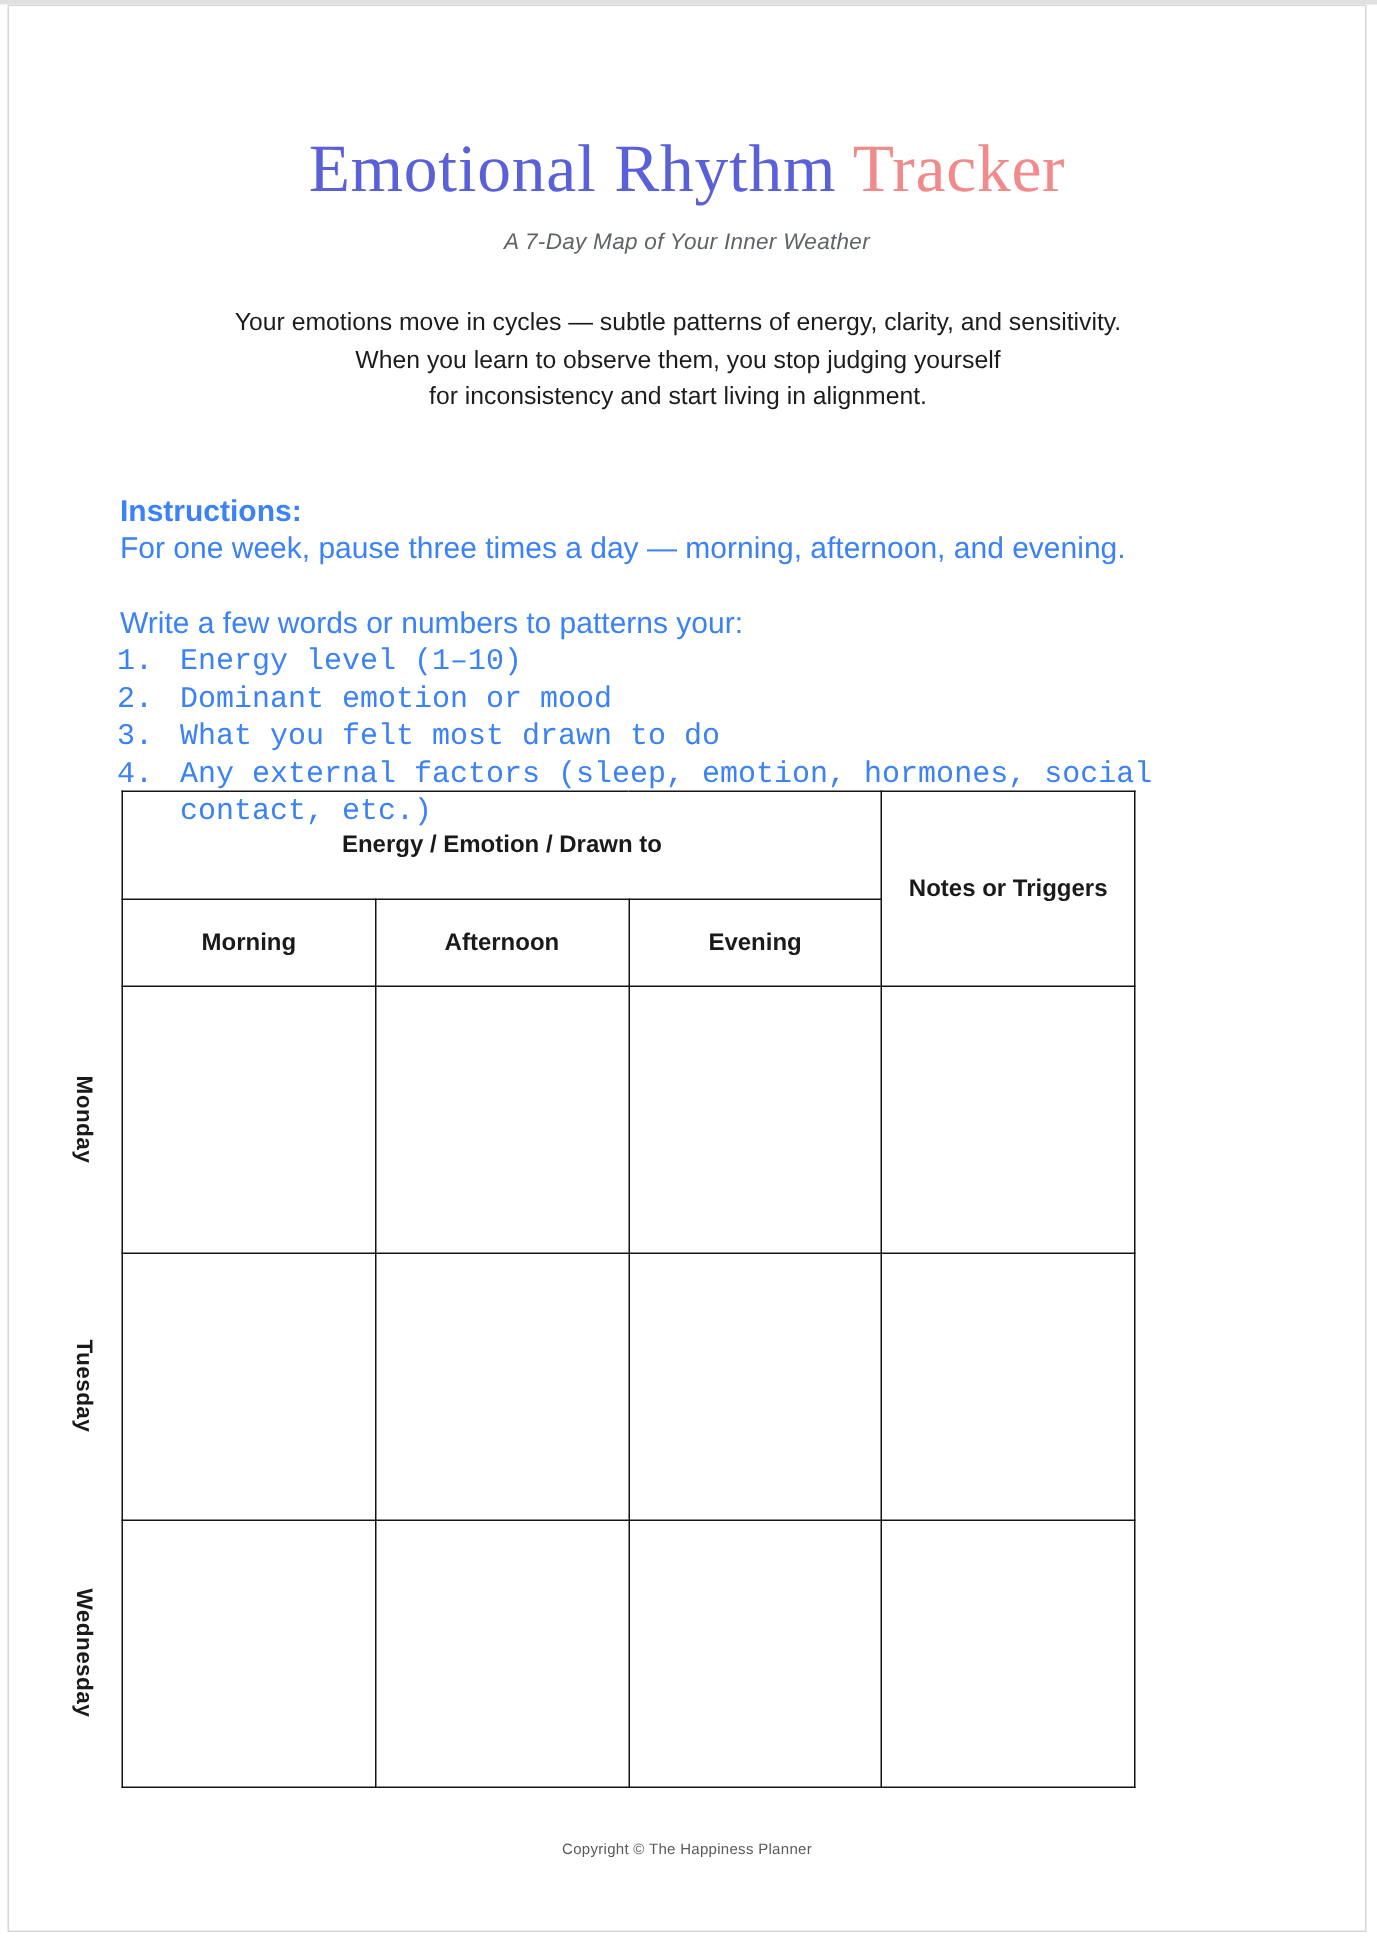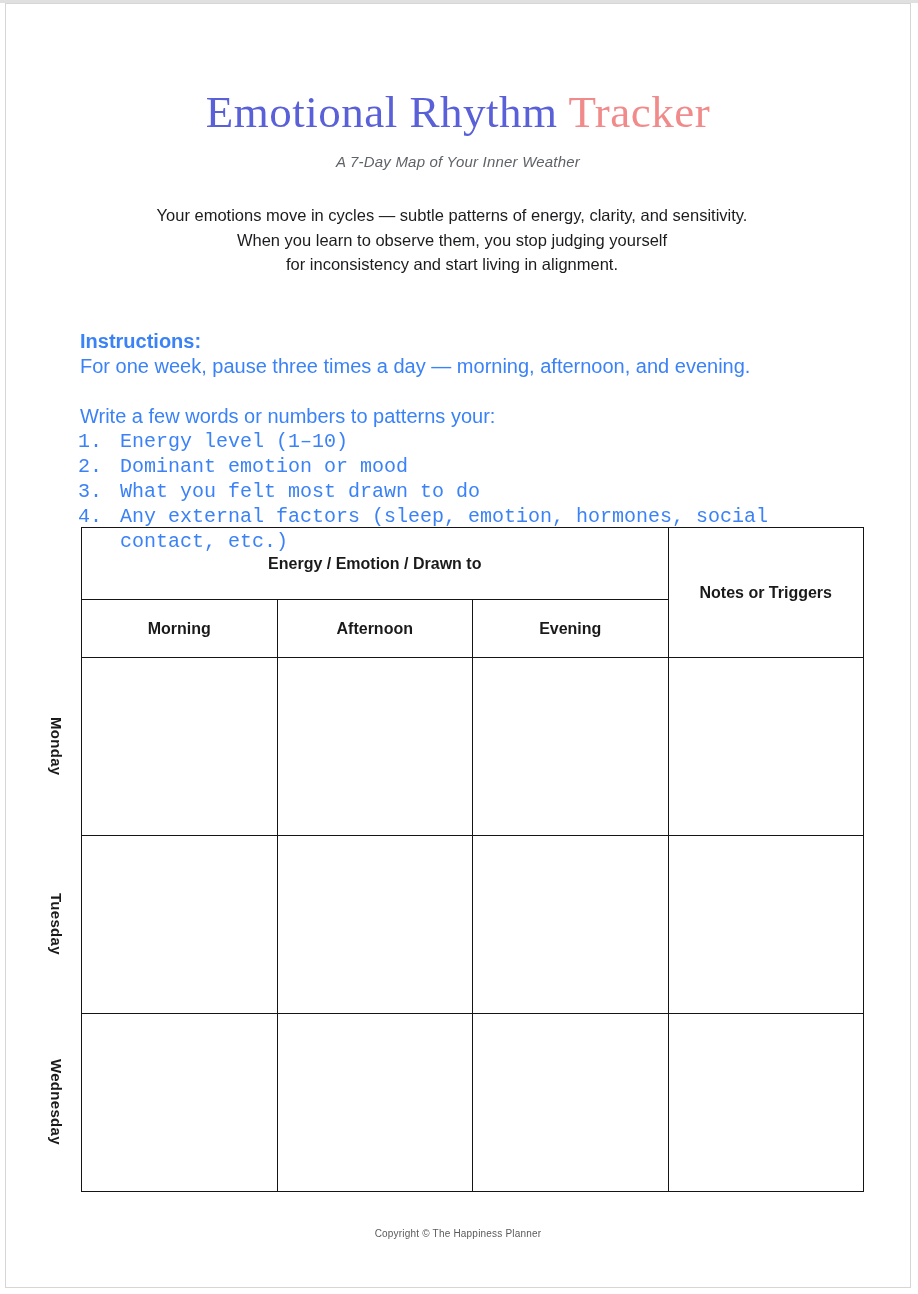--- a/index.html
+++ b/index.html
@@ -68,21 +68,21 @@
     padding-left: 34px;
   }
   .instructions ol li { padding-left: 6px; font-family: Liberation Mono, monospace; }
   .table-wrap {
     position: absolute;
     top: 523px; left: 75px;
     width: 783px;
   }
   table.tracker {
     border-collapse: collapse;
-    width: 783px;
+    width: 676px;
     table-layout: fixed;
   }
   table.tracker th, table.tracker td {
     border: 1.5px solid #151515;
     font-size: 16px;
     font-weight: bold;
     color: #1a1a1a;
     text-align: center;
     vertical-align: middle;
     padding: 0;

